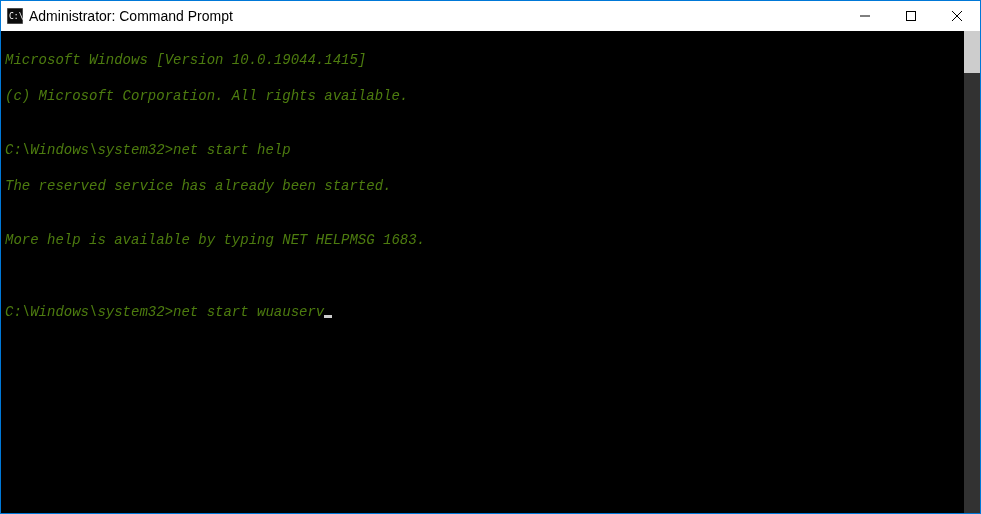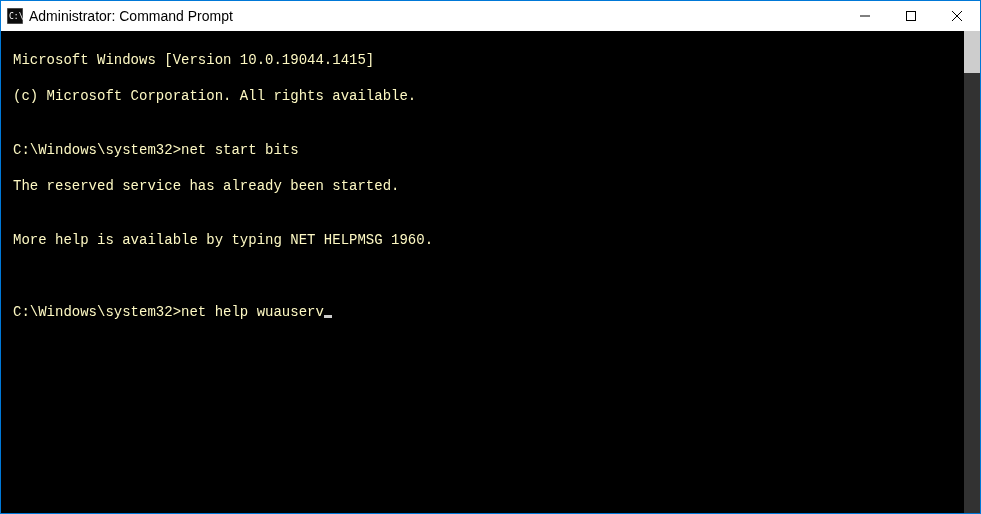--- a/index.html
+++ b/index.html
@@ -62,27 +62,28 @@
       border: none;
       cursor: default;
     }
     .win-btn svg {
       width: 10px;
       height: 10px;
     }
     .console-area {
       flex: 1;
       background: #000000;
-      color: #fef9c3;
+      color: #4d7c0f;
       font-family: Consolas, "Courier New", monospace;
       font-size: 14px;
       line-height: 18px;
-      padding: 2px 12px;
+      padding: 2px 4px;
       position: relative;
       overflow: hidden;
+      font-style: italic;
     }
     .console-body {
       white-space: pre;
       height: 100%;
     }
     .scrollbar {
       position: absolute;
       right: 0;
       top: 0;
       bottom: 0;
@@ -145,25 +146,25 @@
         </svg>
       </button>
     </div>
   </div>
 
   <div class="console-area">
     <div class="console-body">
 <div class="line">Microsoft Windows [Version 10.0.19044.1415]</div>
 <div class="line">(c) Microsoft Corporation. All rights available.</div>
 <div class="line"></div>
-<div class="line"><span>C:\Windows\system32&gt;</span><span>net start bits</span></div>
+<div class="line"><span>C:\Windows\system32&gt;</span><span>net start help</span></div>
 <div class="line">The reserved service has already been started.</div>
 <div class="line"></div>
-<div class="line">More help is available by typing NET HELPMSG 1960.</div>
+<div class="line">More help is available by typing NET HELPMSG 1683.</div>
 <div class="line"></div>
 <div class="line"></div>
-<div class="line"><span>C:\Windows\system32&gt;</span><span>net help wuauserv</span><span class="cursor-block"></span></div>
+<div class="line"><span>C:\Windows\system32&gt;</span><span>net start wuauserv</span><span class="cursor-block"></span></div>
     </div>
     <div class="scrollbar">
       <div class="scrollbar-thumb"></div>
     </div>
   </div>
 </div>
 
 </body></html>

